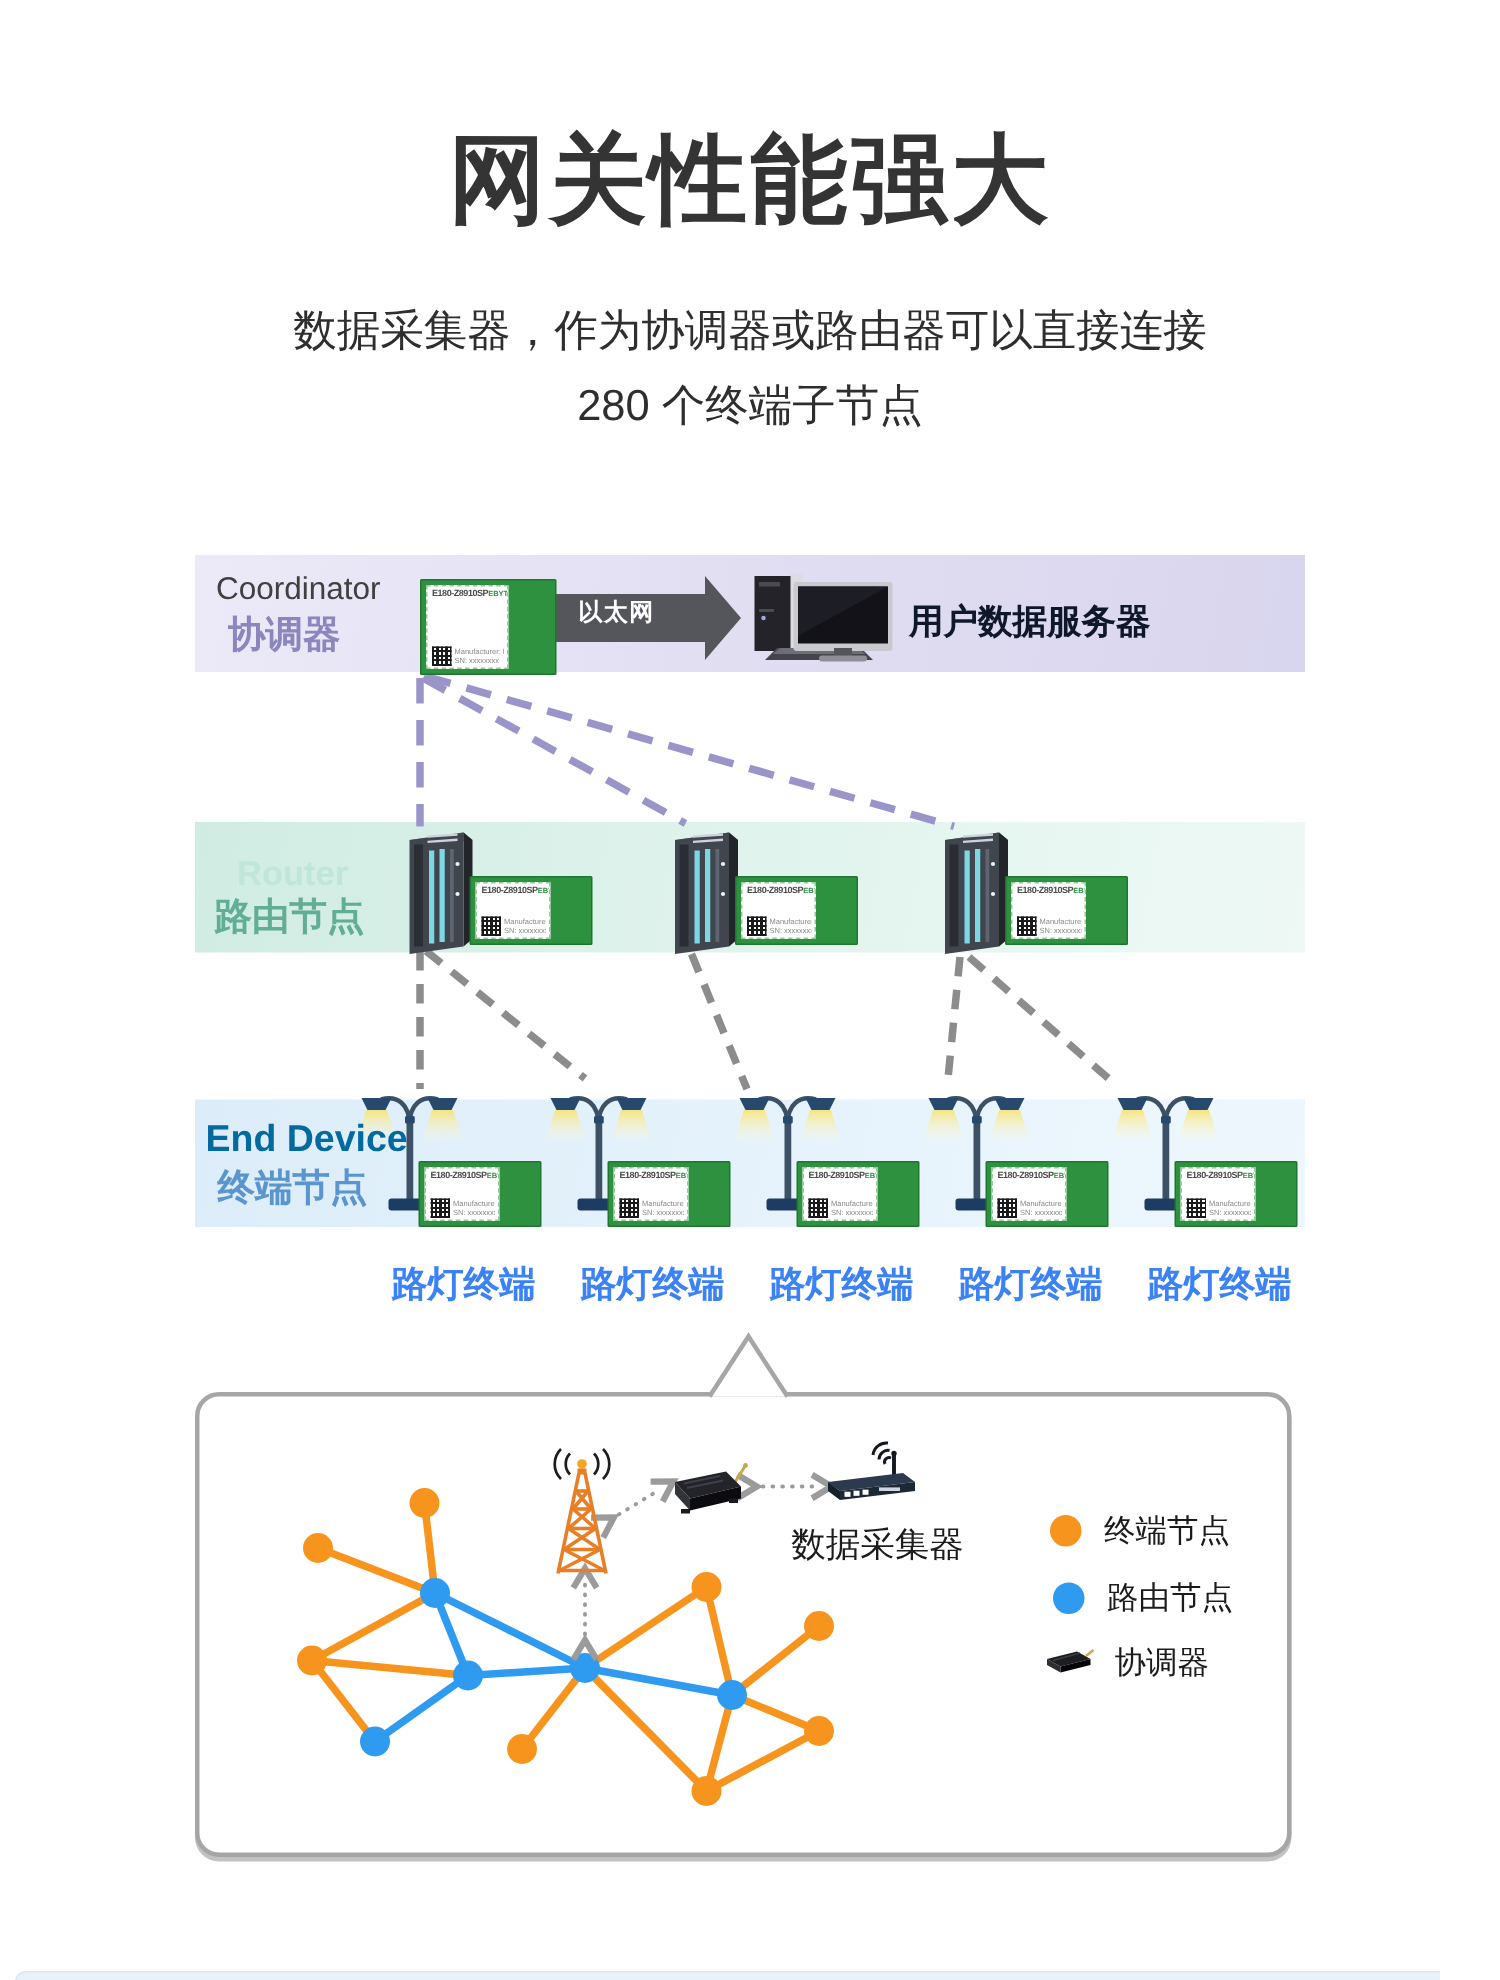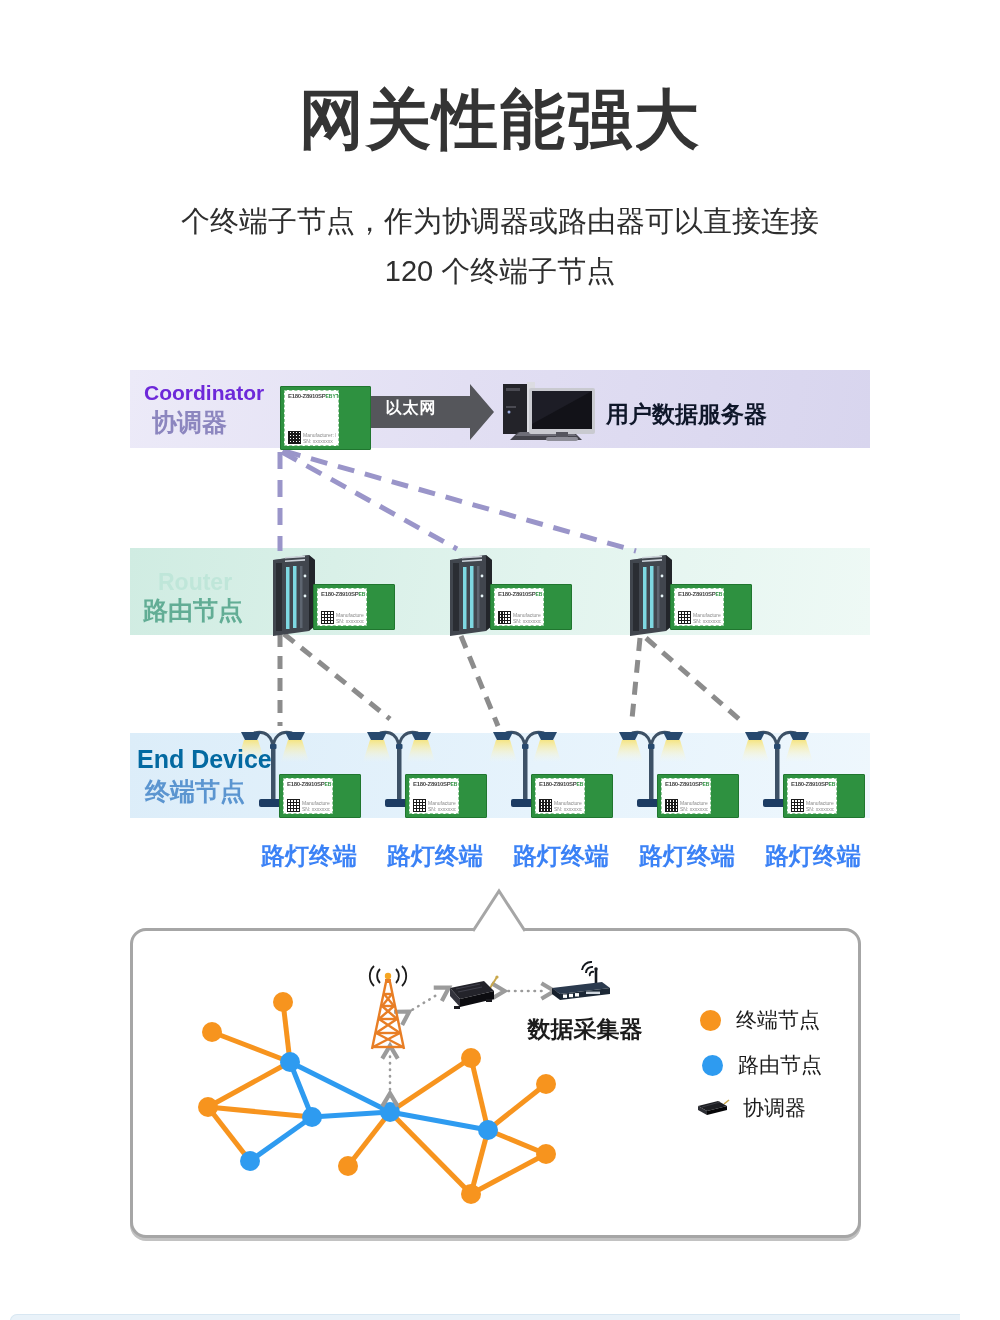--- a/index.html
+++ b/index.html
@@ -14,21 +14,21 @@
                  line-height:50px;z-index:3;}
 
   
   .band{left:130px;width:740px;z-index:0;}
   #band-coordinator{top:370px;height:78px;background:linear-gradient(100deg,#eceaf8 0%,#e2dff3 45%,#d8d5ee 100%);}
   #band-router{top:548px;height:87px;background:linear-gradient(100deg,#d0ece2 0%,#e2f4ee 55%,#eef9f5 100%);}
   #band-end{top:733px;height:85px;background:linear-gradient(100deg,#dcedf9 0%,#e6f3fc 55%,#eef7fd 100%);}
 
   .tier-en{font-weight:600;z-index:3;}
   .tier-zh{font-weight:700;z-index:3;}
-  #coord-en{top:381px;left:144px;font-size:21px;color:#6d28d9;font-weight:700;}
+  #coord-en{top:381px;left:144px;font-size:21px;color:#404040;font-weight:400;}
   #coord-zh{top:406px;left:152px;font-size:25px;color:#8c86bf;}
   #router-en{top:569px;left:158px;font-size:23px;color:#bfe6d9;}
   #router-zh{top:594px;left:143px;font-size:25px;color:#62ad95;}
   #end-en{top:745px;left:137px;font-size:25px;color:#0369a1;}
   #end-zh{top:775px;left:145px;font-size:25px;color:#5b95d0;}
 
   
   .module{position:absolute;background:#2e9140;border:1px solid #20762f;display:flex;
           box-sizing:border-box;z-index:2;border-radius:1px;font-size:6px;}
   .m-label{flex:1.55;background:#fff;margin:3px 0 3px 3px;border:1px dashed #93c99b;
@@ -51,21 +51,21 @@
 
   
   .lamp-caption{position:absolute;top:840px;width:120px;text-align:center;font-size:24px;
                 font-weight:600;color:#3b82f6;z-index:3;}
 
   
   #callout-box{left:130px;top:928px;width:731px;height:310px;background:#fff;
                border:3px solid #a6a6a6;border-radius:16px;box-sizing:border-box;z-index:0;
                box-shadow:0 3px 0 #c2c2c2;}
   #collector-label{left:505px;top:1014px;width:160px;text-align:center;font-size:23px;
-                   font-weight:700;color:#1c1c1c;z-index:3;}
+                   font-weight:400;color:#1c1c1c;z-index:3;}
 
   
   .legend-row{position:absolute;display:flex;align-items:center;z-index:3;}
   .legend-dot{width:21px;height:21px;border-radius:50%;flex:0 0 21px;}
   .legend-label{font-size:21px;color:#1b1b1b;font-weight:500;margin-left:15px;}
   #legend-row-0{left:700px;top:1006px;}
   #legend-row-1{left:702px;top:1051px;}
   #legend-row-2{left:694px;top:1094px;}
 
   
@@ -77,22 +77,22 @@
   #bottom-strip{left:10px;top:1314px;width:980px;height:6px;background:#e9f2f9;
                 border:1px solid #d8e7f2;border-bottom:none;border-radius:8px 8px 0 0;z-index:0;}
 </style>
 </head>
 <body>
 
 <div id="page">
 
   <div class="abs" id="page-title">网关性能强大</div>
   <div class="abs" id="page-subtitle">
-    <div>个终端子节点，作为协调器或路由器可以直接连接</div>
-    <div>120 个终端子节点</div>
+    <div>数据采集器，作为协调器或路由器可以直接连接</div>
+    <div>280 个终端子节点</div>
   </div>
 
   <div class="abs band" id="band-coordinator"></div>
   <div class="abs band" id="band-router"></div>
   <div class="abs band" id="band-end"></div>
 
   <div class="abs tier-en" id="coord-en">Coordinator</div>
   <div class="abs tier-zh" id="coord-zh">协调器</div>
   <div class="abs tier-en" id="router-en">Router</div>
   <div class="abs tier-zh" id="router-zh">路由节点</div>

